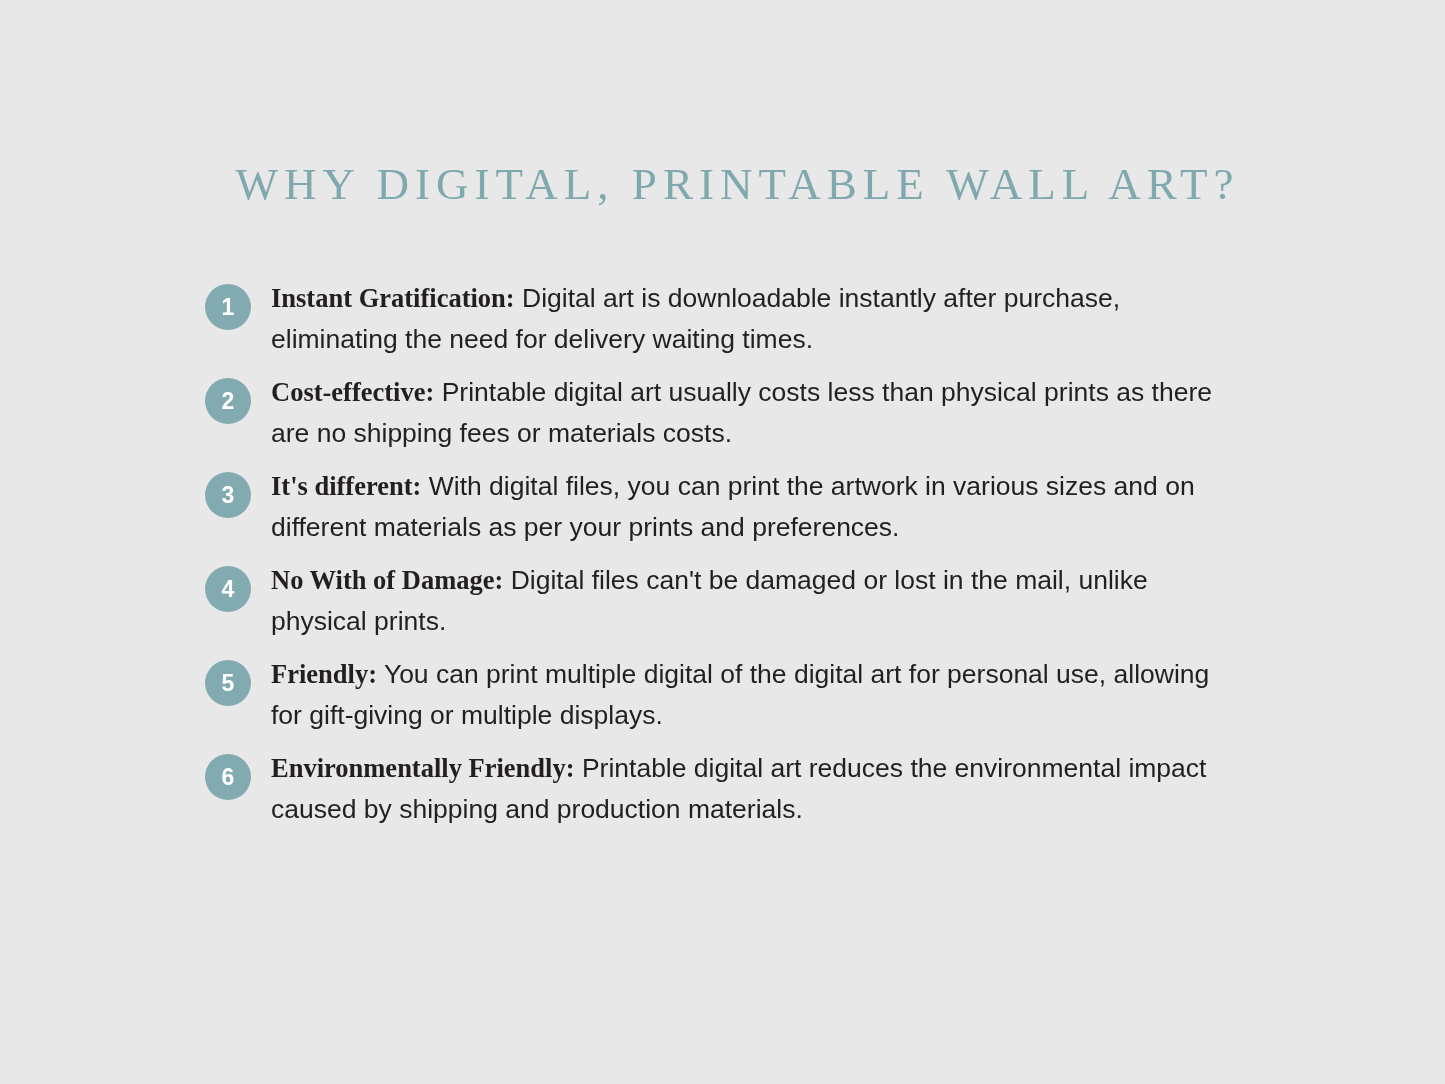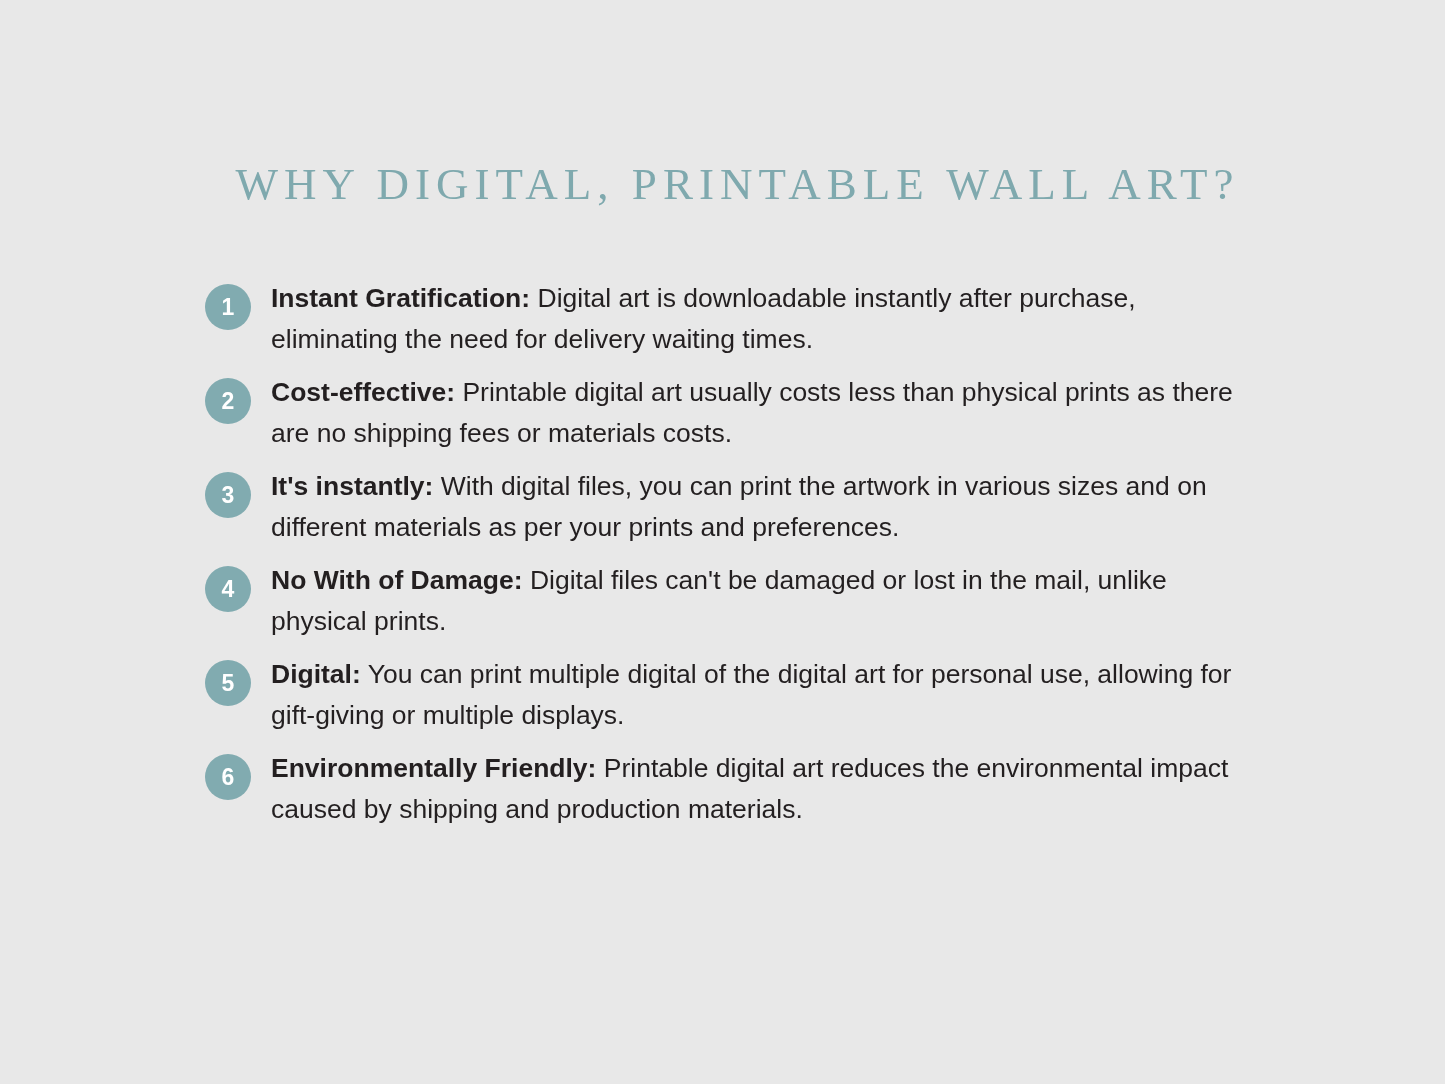--- a/index.html
+++ b/index.html
@@ -61,20 +61,21 @@
     font-family: "Liberation Sans", sans-serif;
   }
   .text {
     font-size: 26.5px;
     line-height: 41px;
     color: #231f20;
     max-width: 975px;
   }
   .text b {
     font-weight: bold;
+    font-family: Liberation Serif, serif;
   }
 </style>
 </head>
 <body>
 
 <div class="page">
 
   <h1 class="title">WHY DIGITAL, PRINTABLE WALL ART?</h1>
 
   <ul class="list">
@@ -84,31 +85,31 @@
       <span class="text"><b>Instant Gratification:</b><span> Digital art is downloadable instantly after purchase, eliminating the need for delivery waiting times.</span></span>
     </li>
 
     <li class="item">
       <span class="badge">2</span>
       <span class="text"><b>Cost-effective:</b><span> Printable digital art usually costs less than physical prints as there are no shipping fees or materials costs.</span></span>
     </li>
 
     <li class="item">
       <span class="badge">3</span>
-      <span class="text"><b>It's instantly:</b><span> With digital files, you can print the artwork in various sizes and on different materials as per your prints and preferences.</span></span>
+      <span class="text"><b>It's different:</b><span> With digital files, you can print the artwork in various sizes and on different materials as per your prints and preferences.</span></span>
     </li>
 
     <li class="item">
       <span class="badge">4</span>
       <span class="text"><b>No With of Damage:</b><span> Digital files can't be damaged or lost in the mail, unlike physical prints.</span></span>
     </li>
 
     <li class="item">
       <span class="badge">5</span>
-      <span class="text"><b>Digital:</b><span> You can print multiple digital of the digital art for personal use, allowing for gift-giving or multiple displays.</span></span>
+      <span class="text"><b>Friendly:</b><span> You can print multiple digital of the digital art for personal use, allowing for gift-giving or multiple displays.</span></span>
     </li>
 
     <li class="item">
       <span class="badge">6</span>
       <span class="text"><b>Environmentally Friendly:</b><span> Printable digital art reduces the environmental impact caused by shipping and production materials.</span></span>
     </li>
 
   </ul>
 </div>
 

